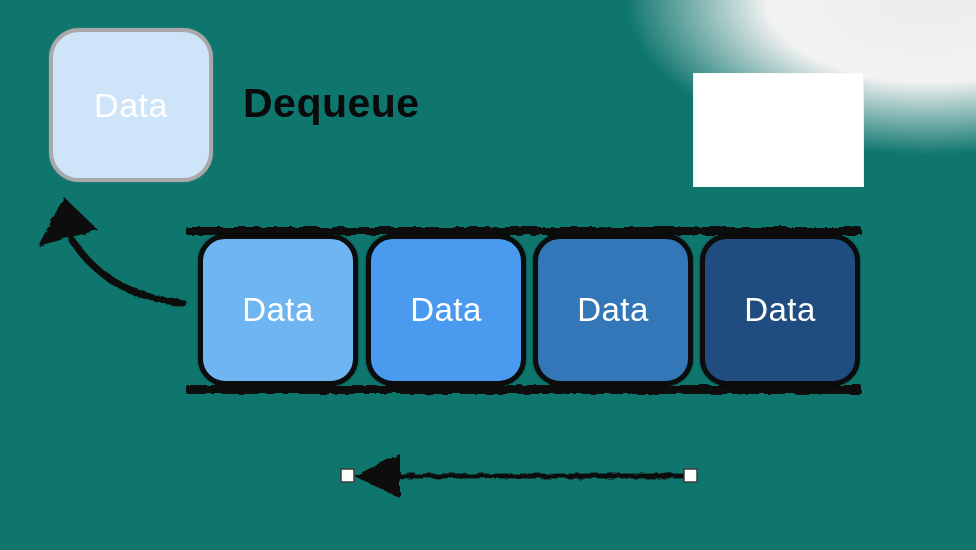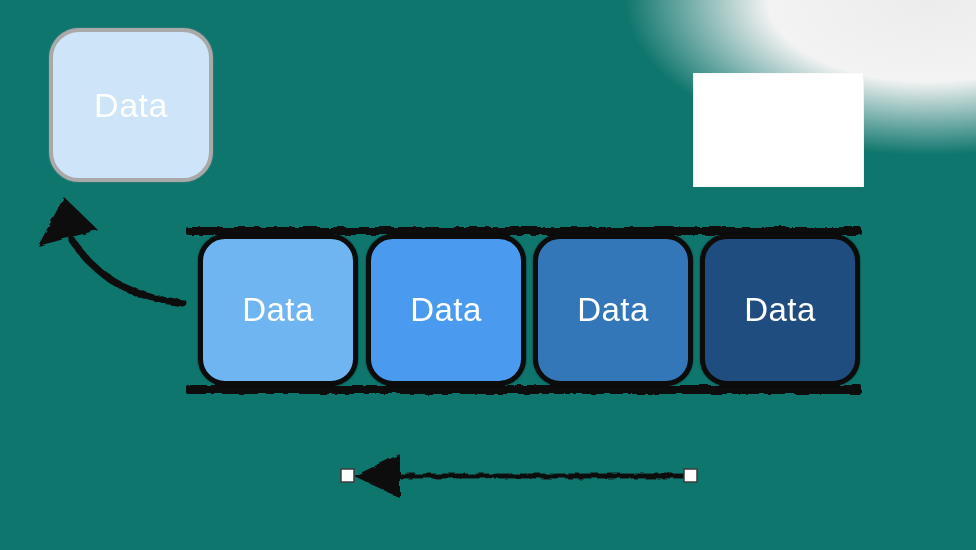--- a/index.html
+++ b/index.html
@@ -105,20 +105,21 @@
 
 <div class="canvas">
 
   <div class="corner-shade"></div>
   <div class="ghost-card"></div>
 
   <div class="dequeued-box" style="background: rgb(205, 228, 249); border-color: rgb(169, 169, 169);">
     <span class="label">Data</span>
   </div>
 
+  <h1 class="title">Dequeue</h1>
 
   <svg class="overlay" viewBox="0 0 976 550" xmlns="http://www.w3.org/2000/svg">
     <defs>
       <filter id="rough" x="-10%" y="-10%" width="120%" height="120%">
         <feTurbulence type="fractalNoise" baseFrequency="0.09" numOctaves="3" seed="7" result="n"></feTurbulence>
         <feDisplacementMap in="SourceGraphic" in2="n" scale="4.5"></feDisplacementMap>
       </filter>
     </defs>
 
     <g filter="url(#rough)">

